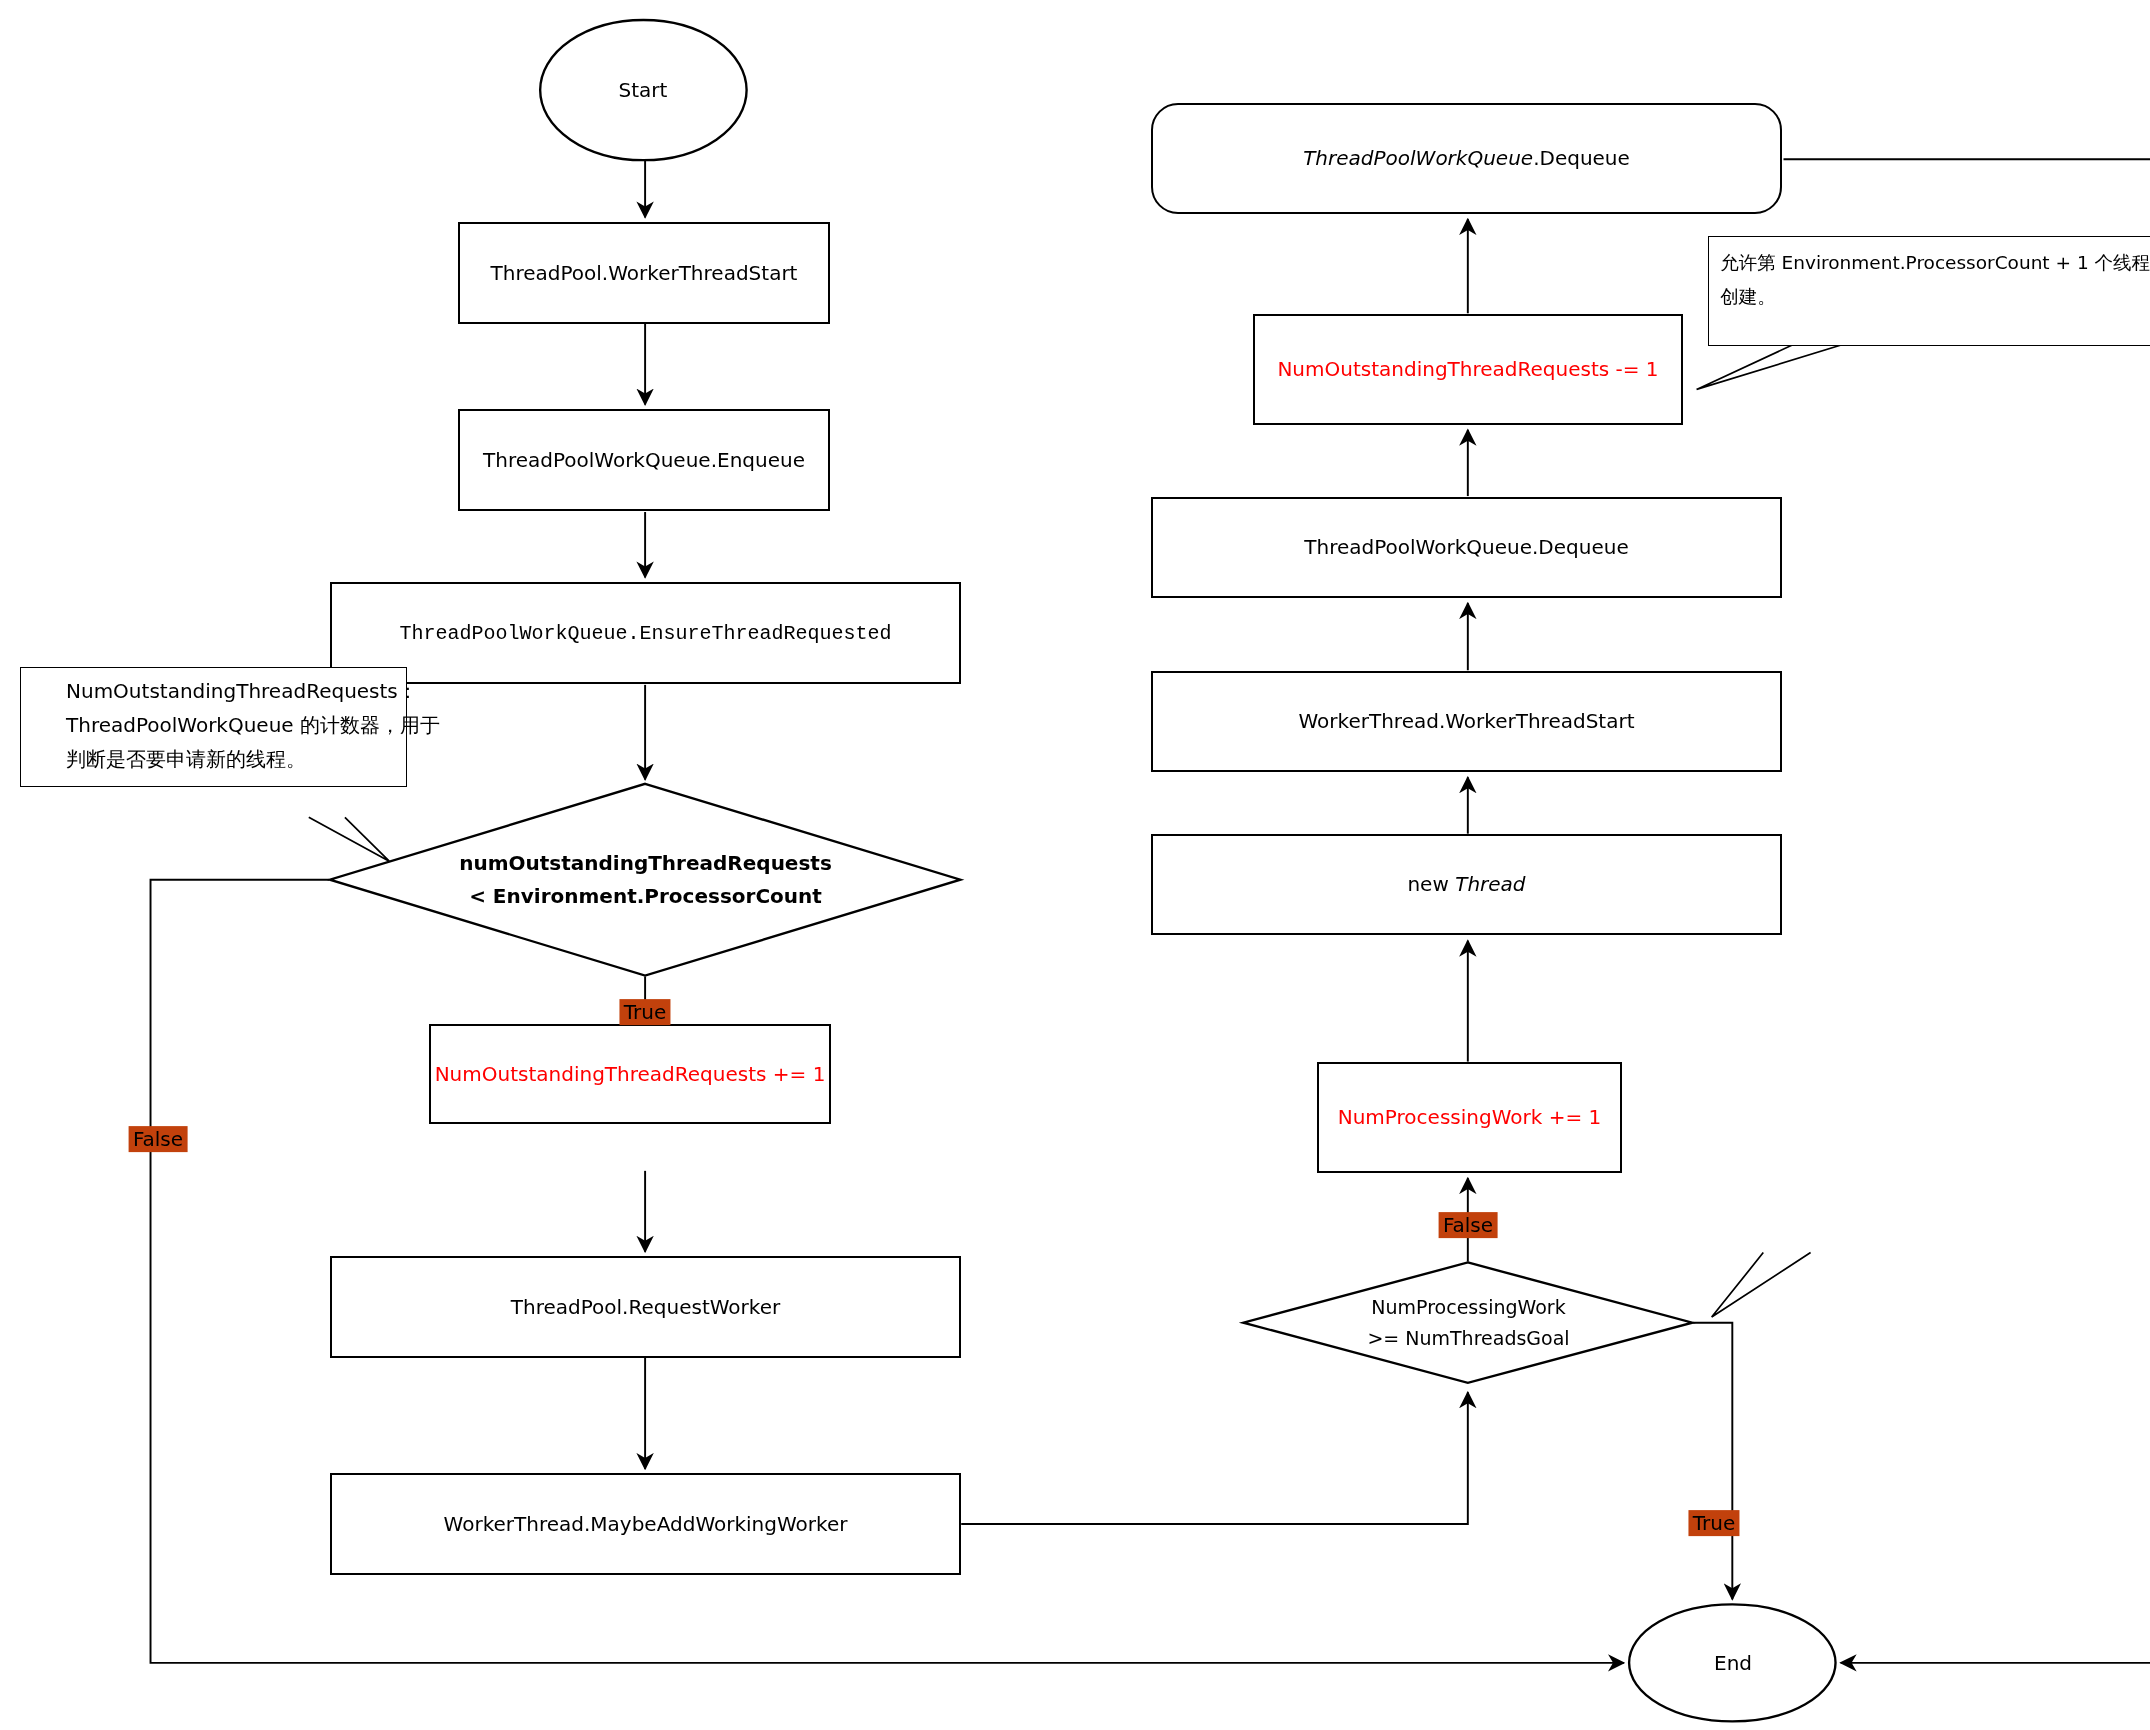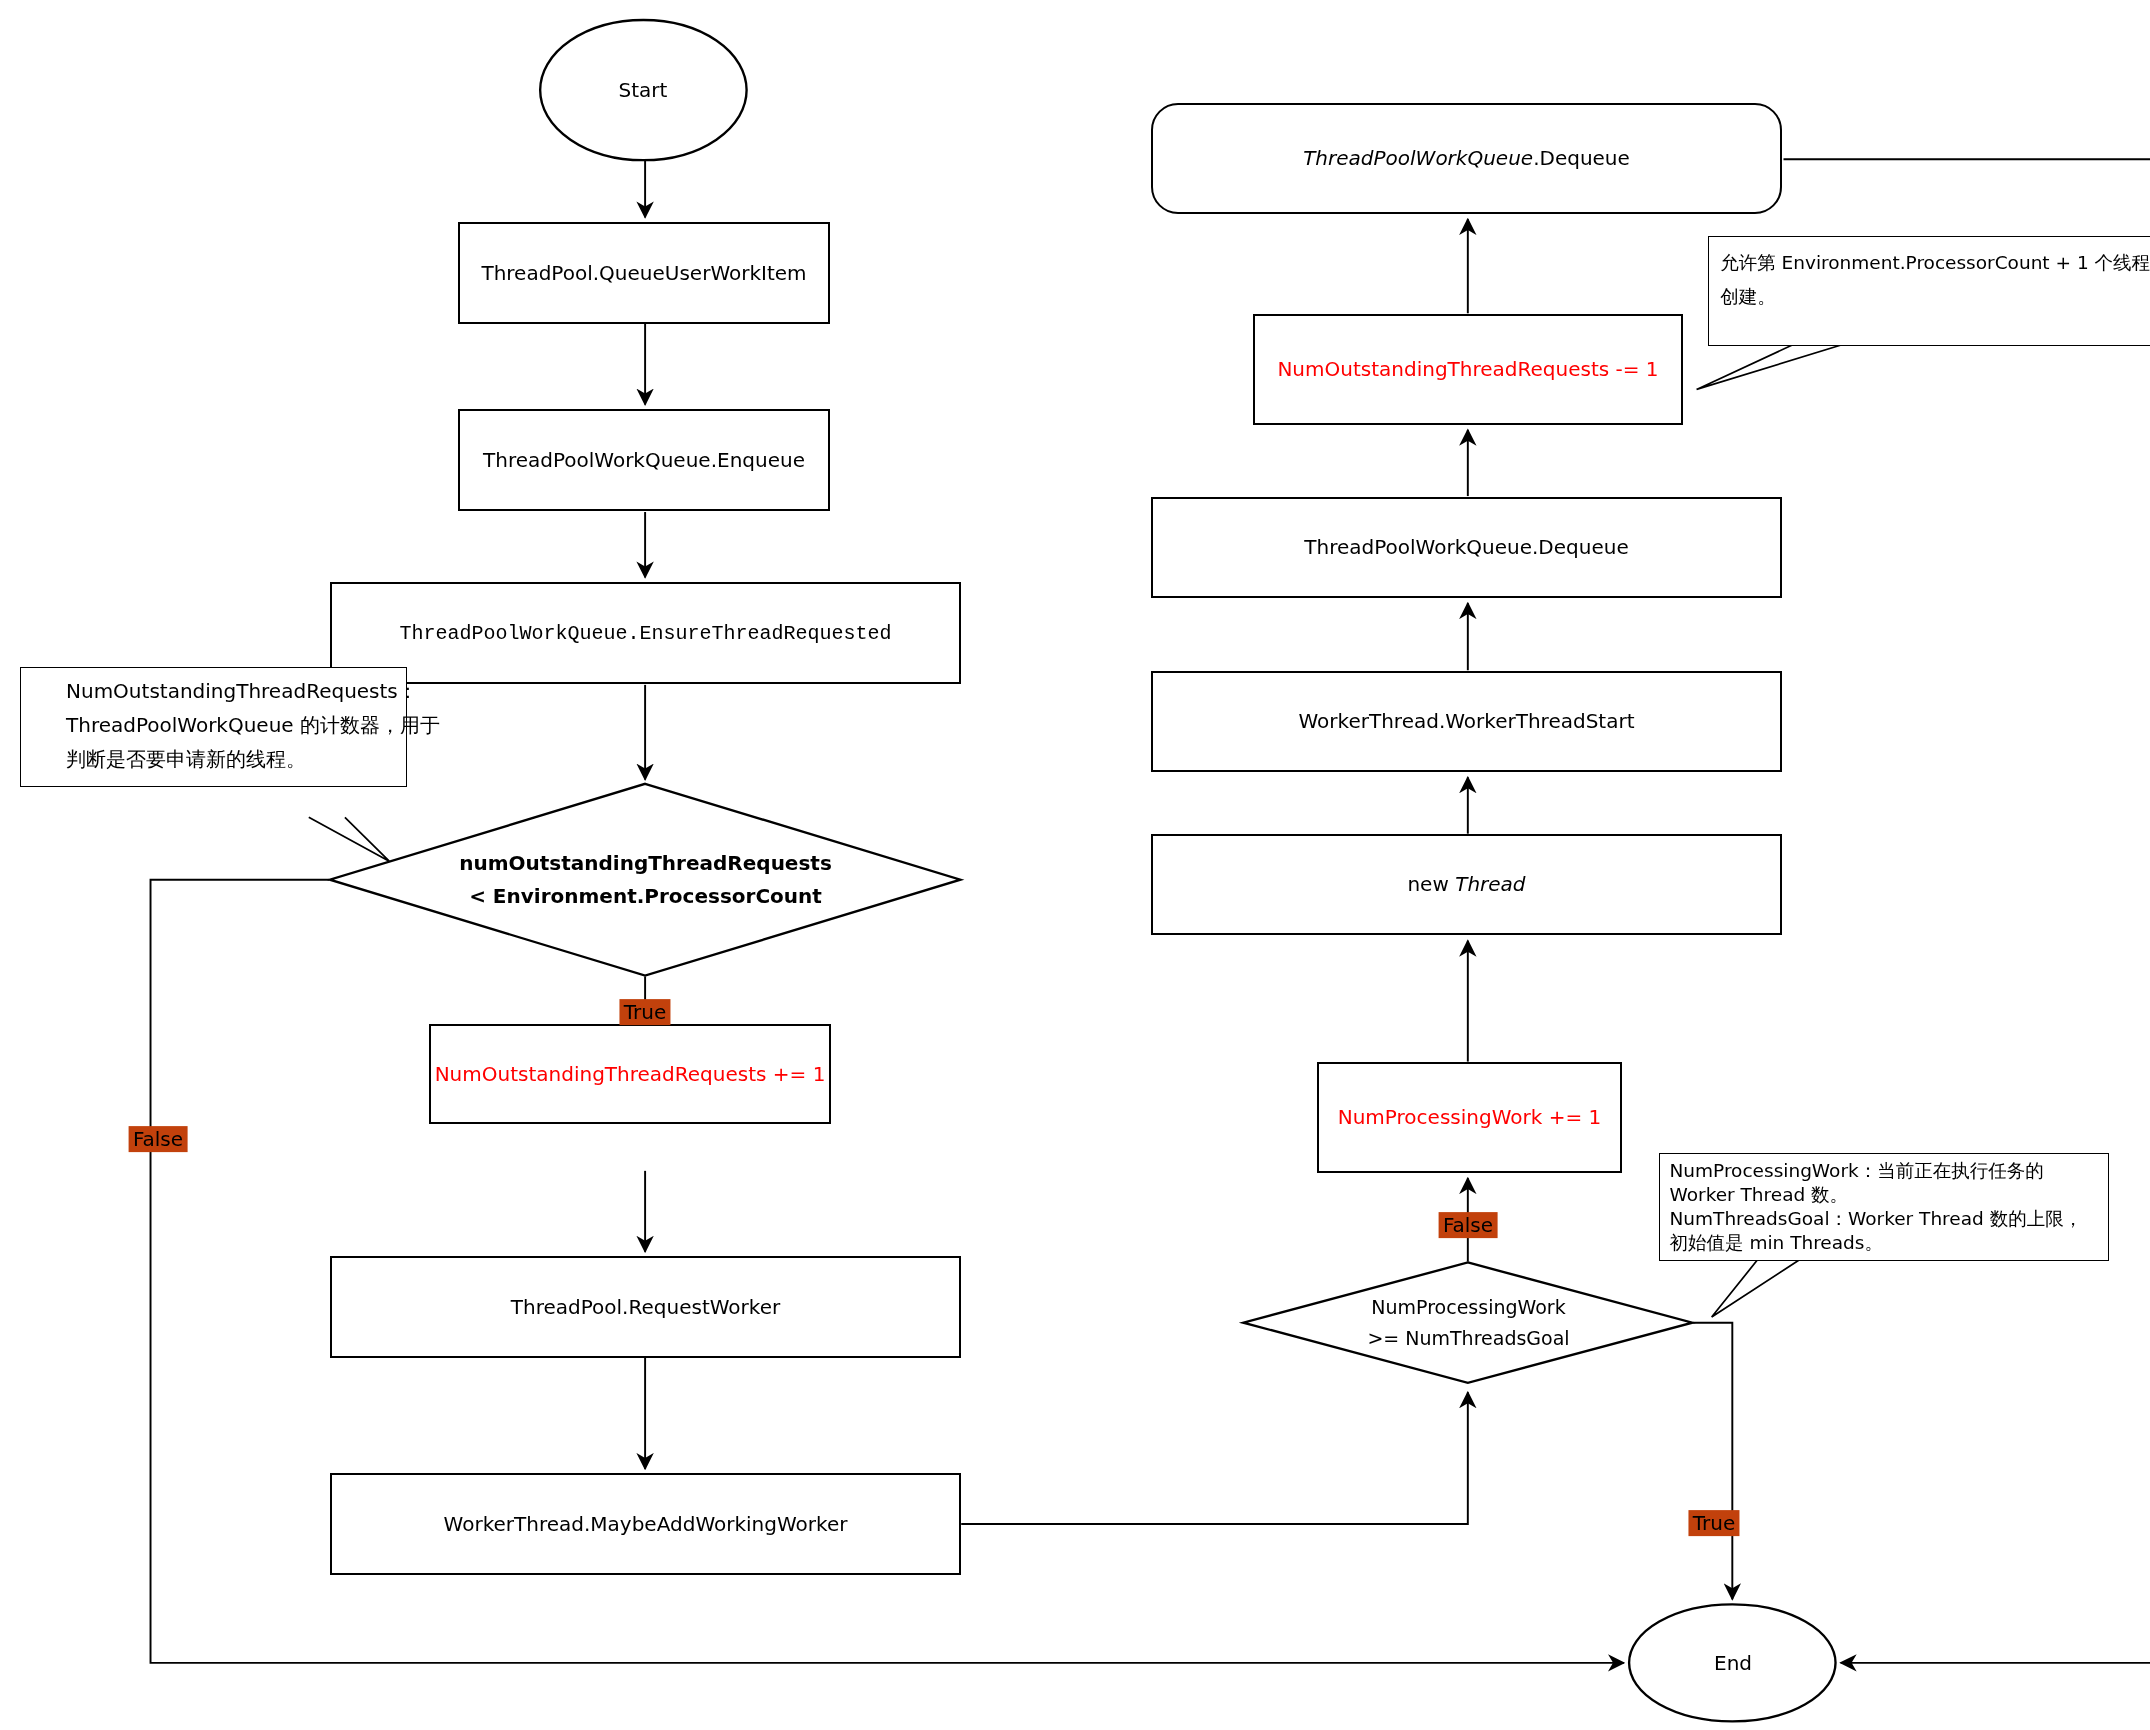--- a/index.html
+++ b/index.html
@@ -61,21 +61,21 @@
     <path d="M3413,1153 V999" fill="none" stroke="#000" stroke-width="4.5" marker-end="url(#arw)"></path>
     <path d="M3413,728 V509" fill="none" stroke="#000" stroke-width="4.5" marker-end="url(#arw)"></path>
     <path d="M3937,3075 H4028 V3718" fill="none" stroke="#000" stroke-width="4.5" marker-end="url(#arw)"></path>
     <path d="M4147,370 H5172 V3866 H4280" fill="none" stroke="#000" stroke-width="4.5" marker-end="url(#arw)"></path>
   </svg>
 
   <div class="shape-label" style="left:643px;top:90px;">Start</div>
   <div class="shape-label" style="left:1733px;top:1663px;">End</div>
 
   <div class="node" style="left:458px;top:222px;width:372px;height:102px;">
-    <span>ThreadPool.QueueUserWorkItem</span>
+    <span>ThreadPool.WorkerThreadStart</span>
   </div>
   <div class="node" style="left:458px;top:409px;width:372px;height:102px;">
     <span>ThreadPoolWorkQueue.Enqueue</span>
   </div>
   <div class="node" style="left:330px;top:582px;width:631px;height:102px;font-family:Liberation Mono, monospace;">
     <span>ThreadPoolWorkQueue.EnsureThreadRequested</span>
   </div>
   <div class="node red" style="left:429px;top:1024px;width:402px;height:100px;">
     <span>NumOutstandingThreadRequests += 1</span>
   </div>
@@ -121,21 +121,15 @@
 
   <div class="note" style="left:20px;top:667px;width:387px;height:120px;padding-left:45px;">
     <div>NumOutstandingThreadRequests：</div>
     <div>ThreadPoolWorkQueue 的计数器，用于</div>
     <div>判断是否要申请新的线程。</div>
   </div>
   <div class="note cjk-top" style="left:1708px;top:236px;width:478px;height:110px;">
     <div>允许第 Environment.ProcessorCount + 1 个线程的</div>
     <div>创建。</div>
   </div>
-  <div class="note cjk-mid" style="left:1659px;top:1153px;width:450px;height:108px;">
-    <div>NumProcessingWork：当前正在执行任务的</div>
-    <div>Worker Thread 数。</div>
-    <div>NumThreadsGoal：Worker Thread 数的上限，</div>
-    <div>初始值是 min Threads。</div>
-  </div>
 
 </div>
 
 
 </body></html>

